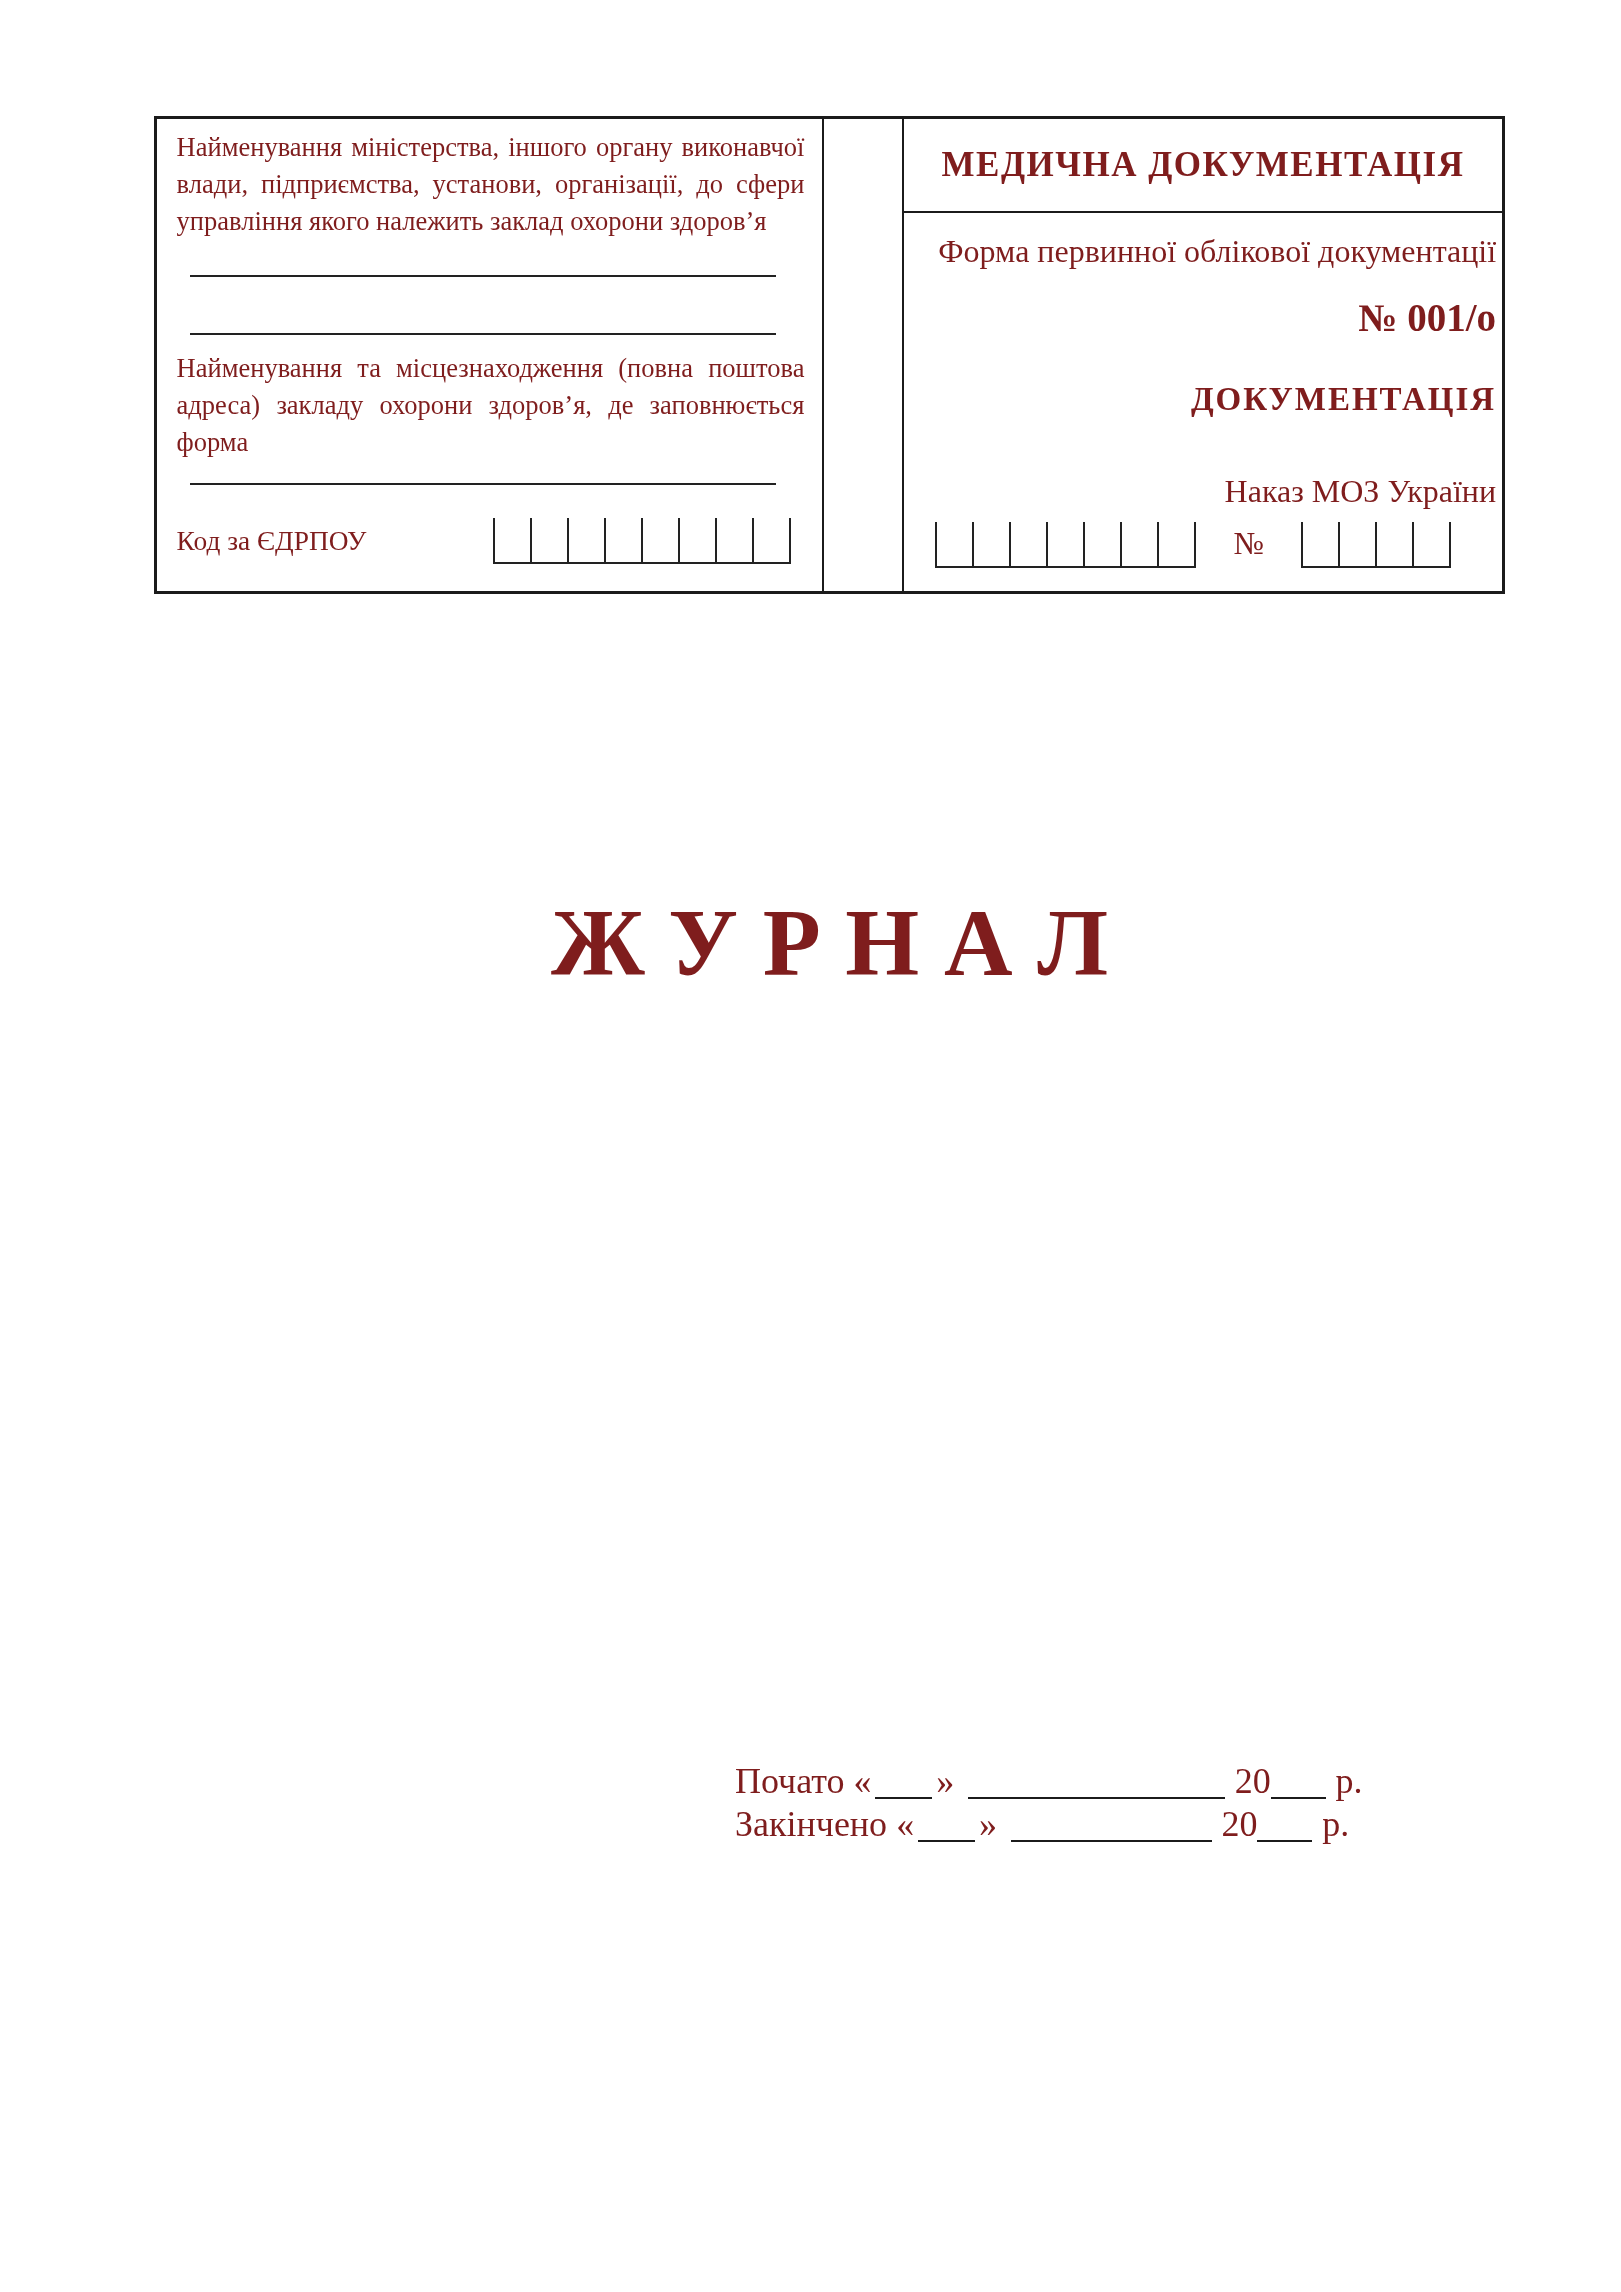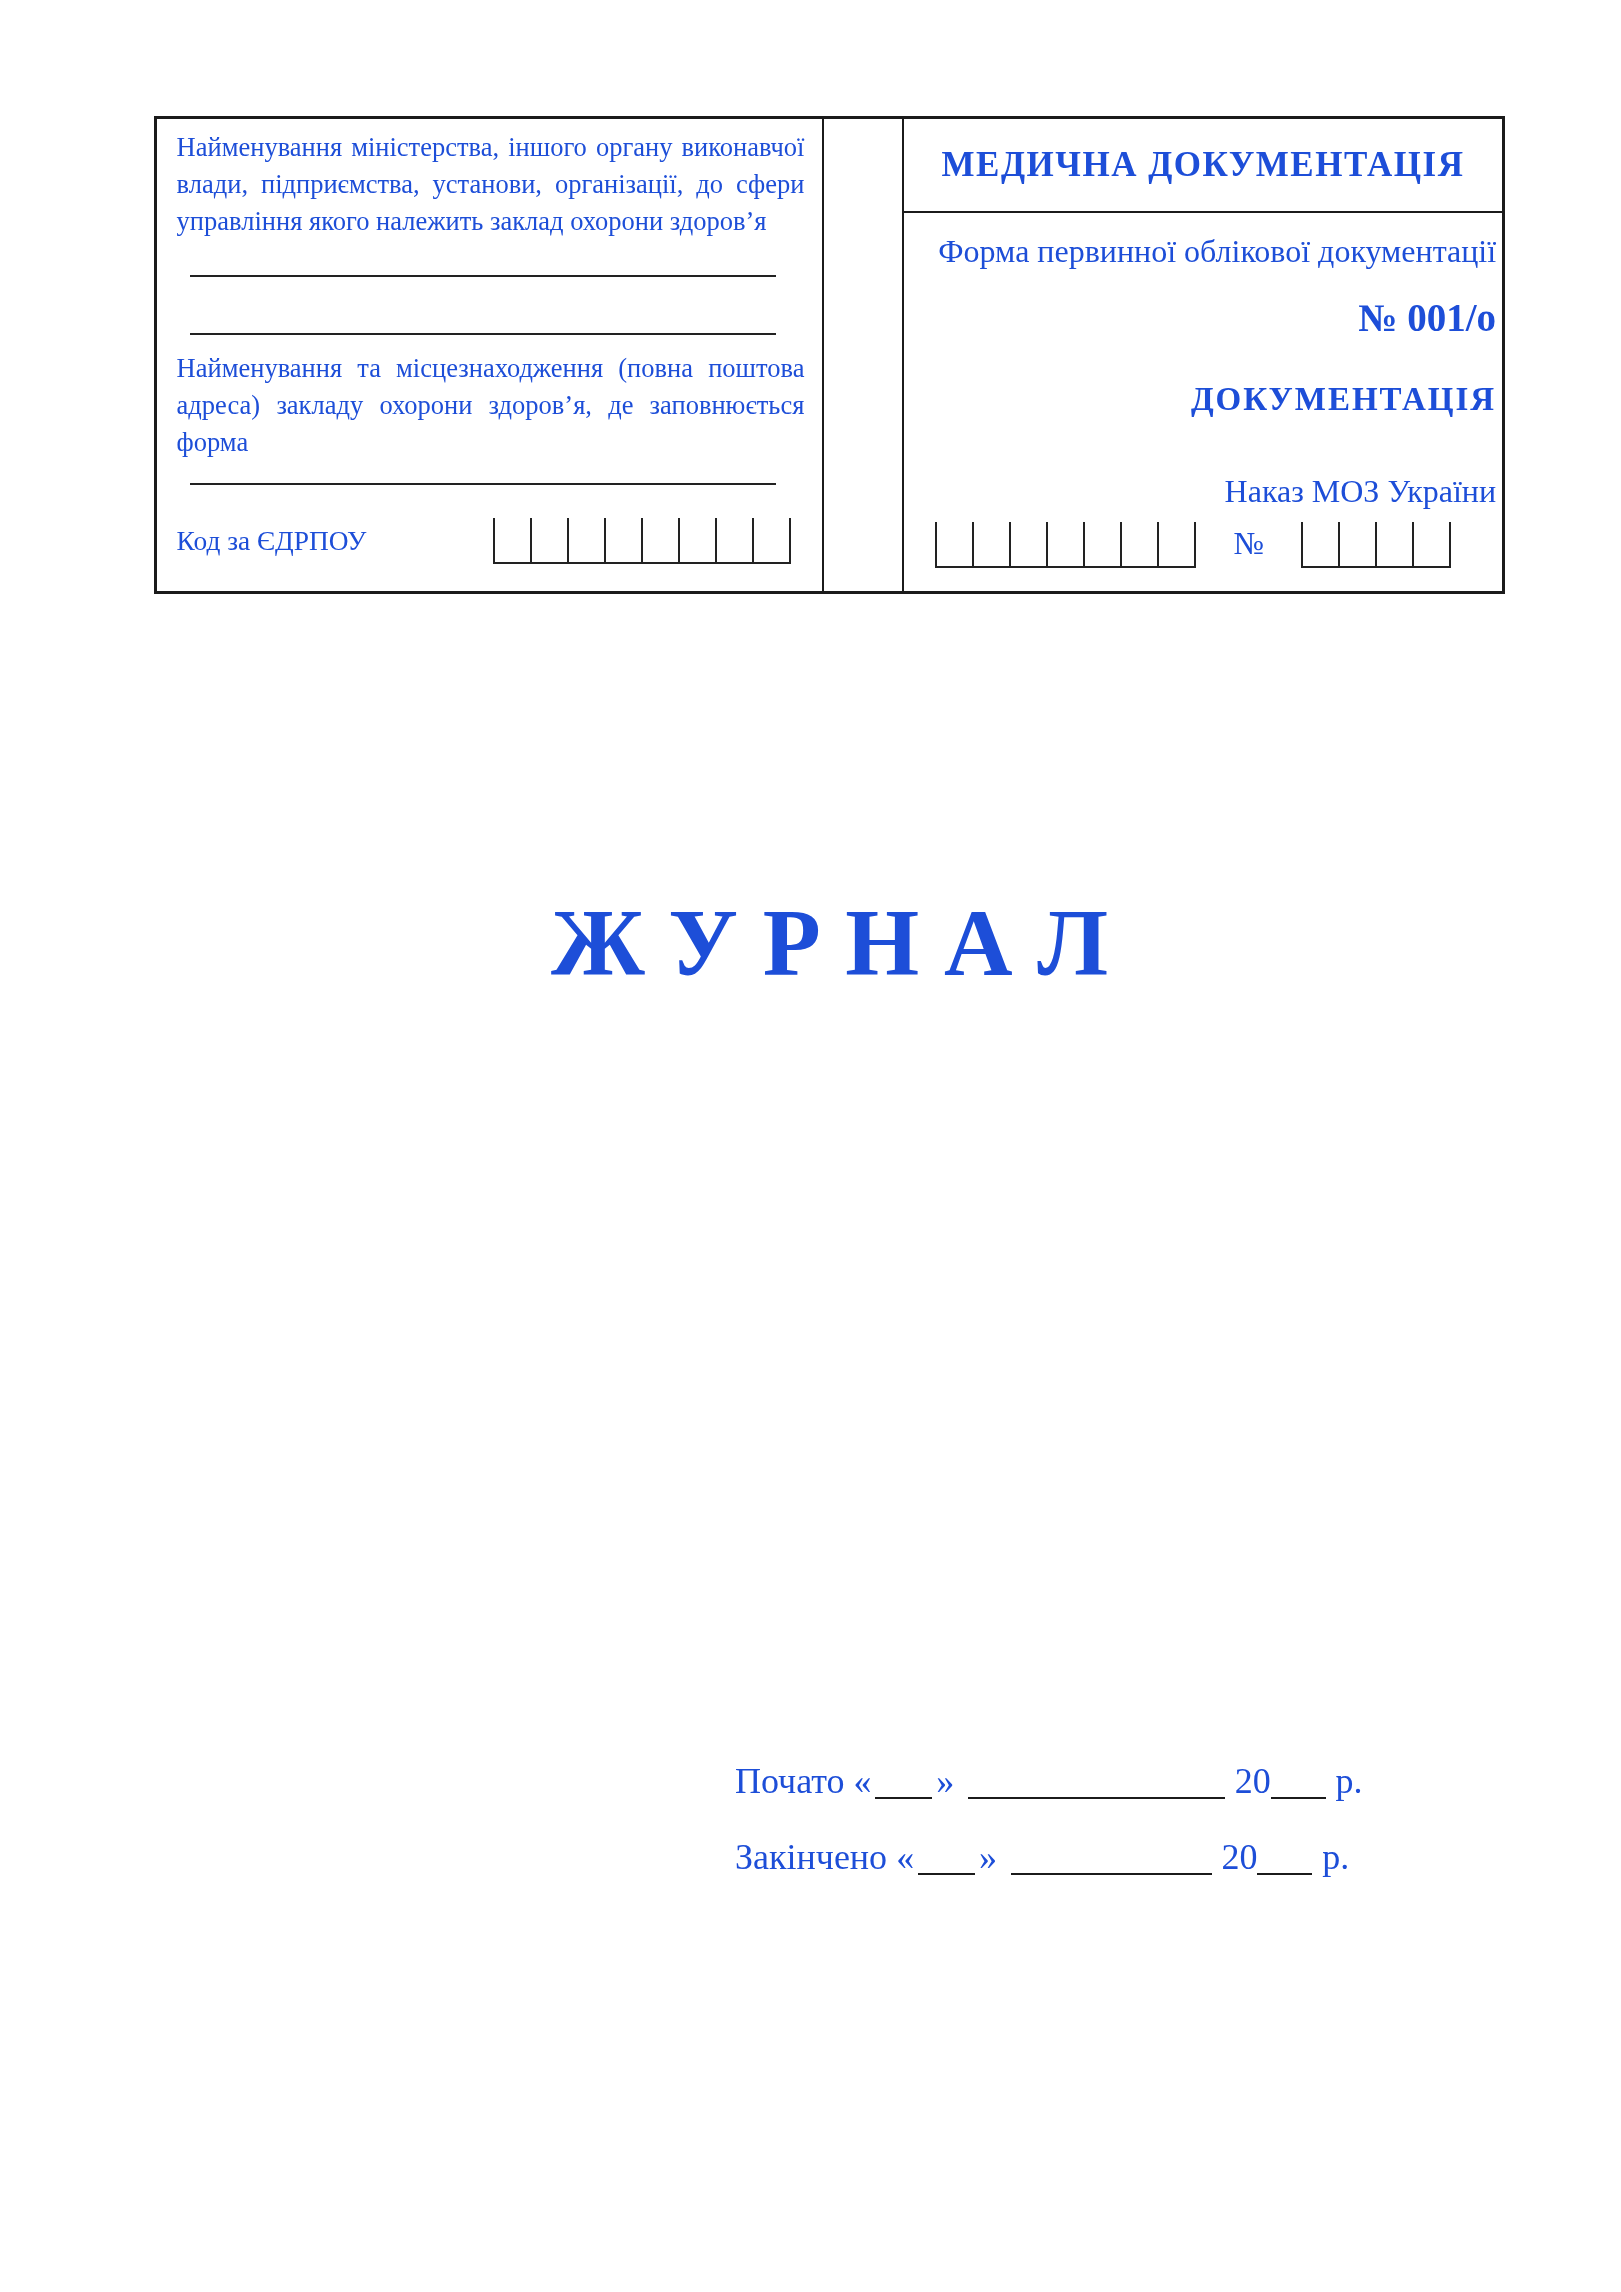--- a/index.html
+++ b/index.html
@@ -2,21 +2,21 @@
 <html><head>
 <meta charset="utf-8">
 <style>
   * { margin:0; padding:0; box-sizing:border-box; }
   html,body { background:#e8e8e8; }
   .page {
     position:relative;
     width:1621px; height:2293px;
     margin:0 auto;
     background:#ffffff;
-    color:#1d4ed8;
+    color:#7f1d1d;
     font-family:"Liberation Serif","DejaVu Serif",serif;
   }
 
   
   .header-table {
     position:absolute; left:154px; top:116px;
     width:1351px; height:478px;
     border:3.9px solid #1b1b1b;
     display:flex;
   }
@@ -95,21 +95,21 @@
     margin-top:17.6px;
     font-size:65px; line-height:78px; font-weight:bold;
   }
 
   
   .footer-block {
     position:absolute; left:735px; top:1760px;
     font-size:36px; line-height:43px;
     white-space:nowrap;
   }
-  .footer-line + .footer-line { margin-top:33px; }
+  .footer-line + .footer-line { }
   .blank {
     display:inline-block;
     border-bottom:2.9px solid #1b1b1b;
     height:29px; vertical-align:-5.9px;
   }
   .w-day   { width:57px;  margin:0 3.9px; }
   .w-month { width:257px; margin:0 9.8px 0 13.7px; }
   .w-month2{ width:201px; margin:0 9.8px 0 13.7px; }
   .w-year  { width:55px;  margin-right:9.8px; }
 </style>

